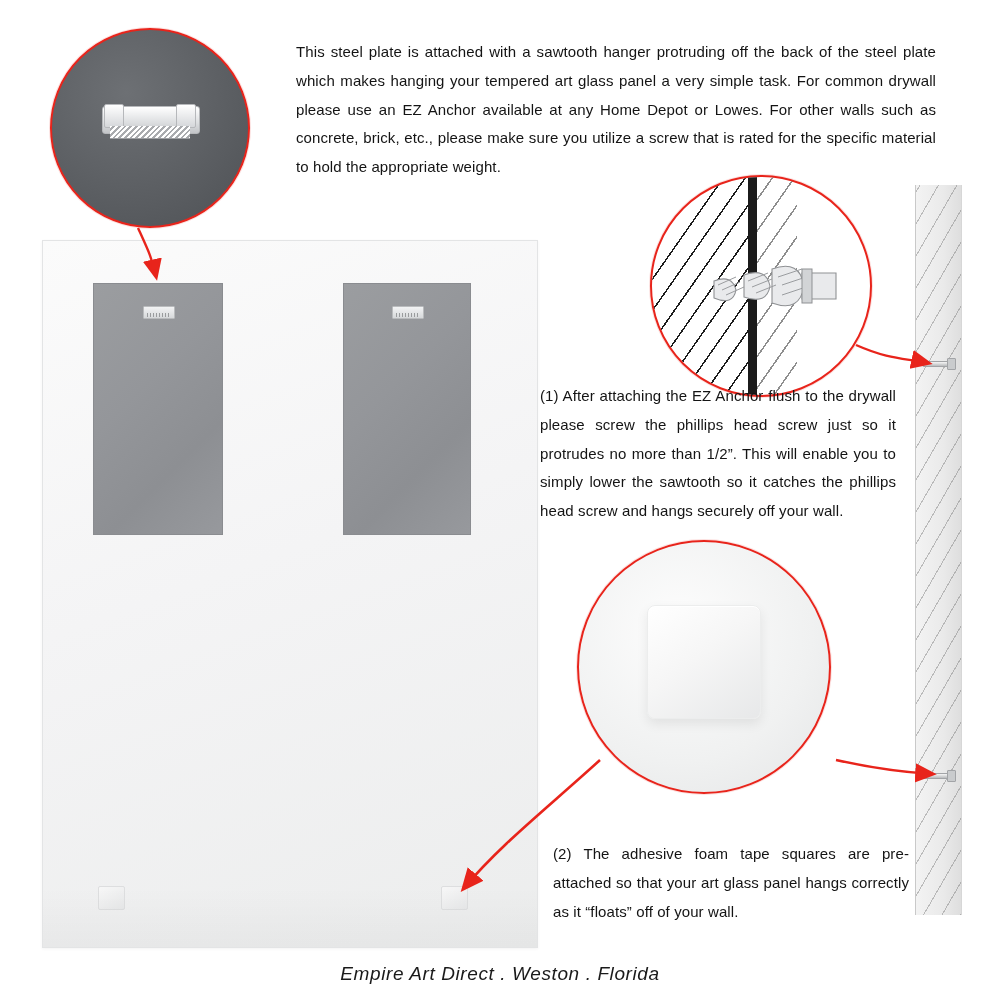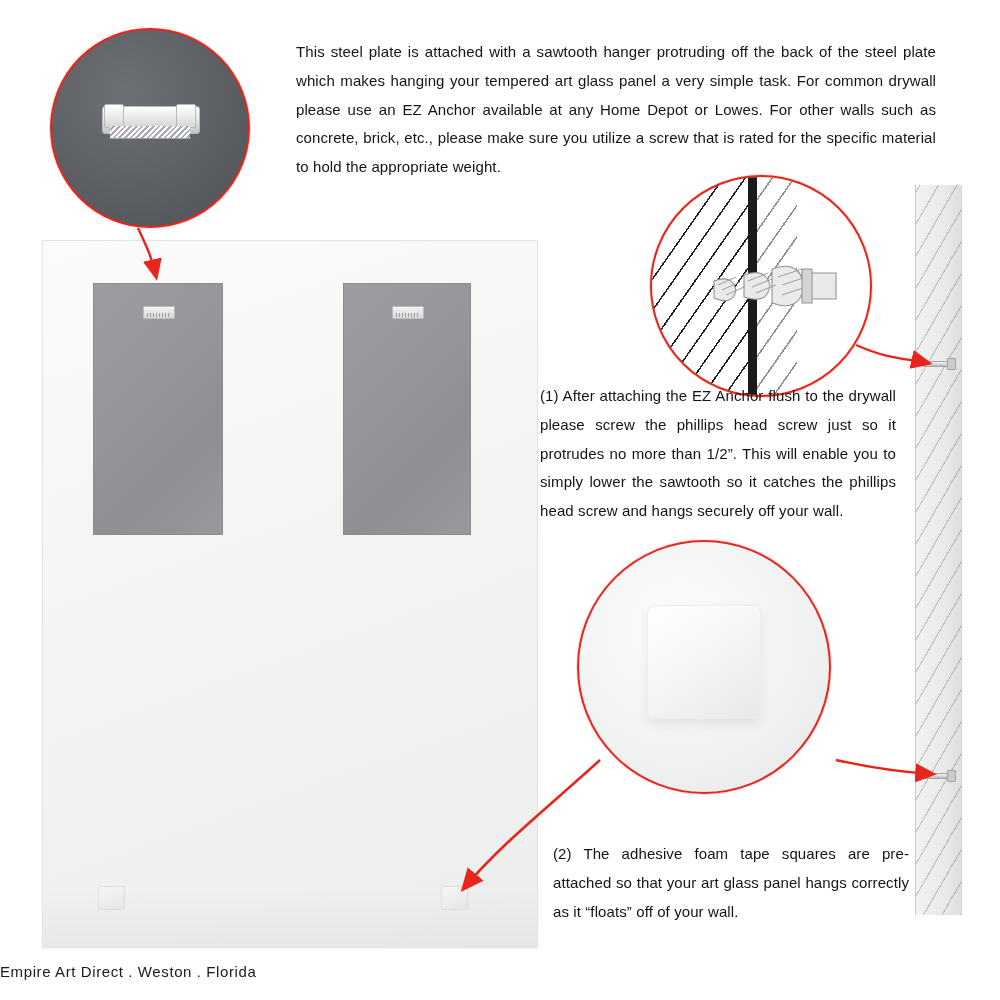--- a/index.html
+++ b/index.html
@@ -46,24 +46,25 @@
     left: 540px;
     top: 840px;
     width: 356px;
     margin-left: 13px;
   }
   .footer {
     position: absolute;
     left: 0;
     top: 963px;
     width: 1000px;
-    text-align: left;
-    font-size: 15px;
+    text-align: center;
+    font-size: 19px;
     color: #1a1a1a;
     letter-spacing: 0.6px;
+    font-style: italic;
   }
 
   
   #glass-panel {
     position: absolute;
     left: 42px;
     top: 240px;
     width: 494px;
     height: 706px;
     background: linear-gradient(160deg, #fbfbfb 0%, #f4f4f5 45%, #eceded 100%);

